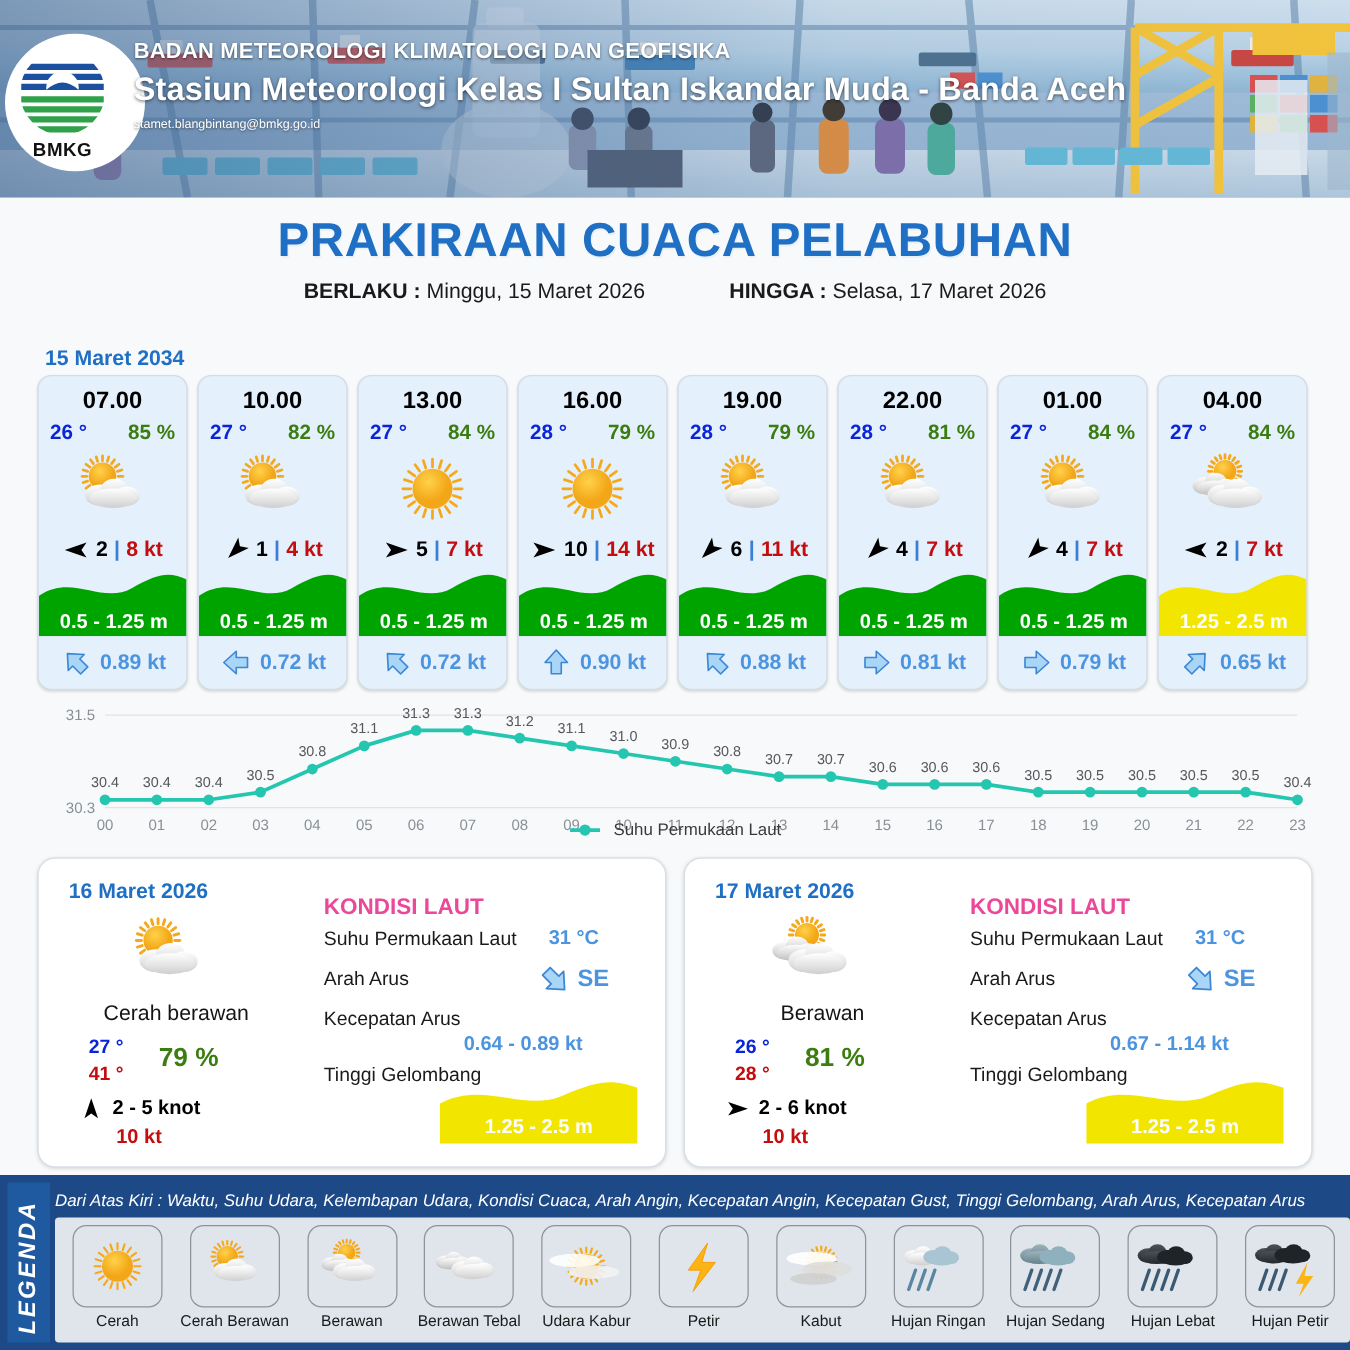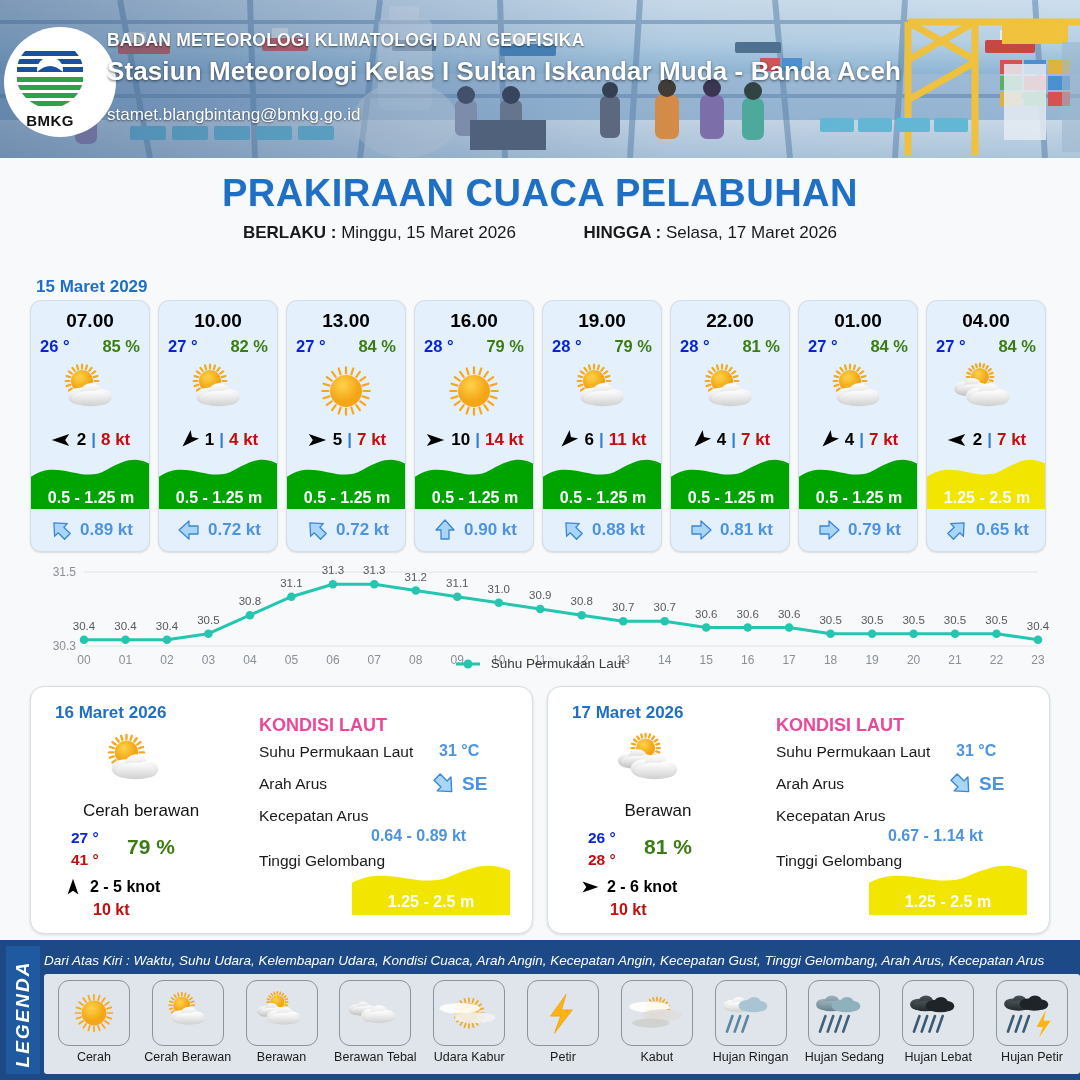--- a/index.html
+++ b/index.html
@@ -28,21 +28,21 @@
   .logo-circle { position:absolute; left:11px; top:3px; width:70px; height:70px; border-radius:50%;
      overflow:hidden; background:#fff; }
   .logo-text { position:absolute; left:0; bottom:-1px; width:92px; text-align:center;
     font-size:15px; font-weight:bold; color:#111; letter-spacing:.4px; }
 
   .hdr-text { position:absolute; left:107px; top:30px; z-index:6; }
   .hdr-line1 { font-size:17.5px; font-weight:bold; color:#fff; letter-spacing:.2px;
      text-shadow:0 1px 2px rgba(0,0,0,.55); }
   .hdr-line2 { font-size:26px; font-weight:bold; color:#fff; margin-top:5px; letter-spacing:.1px;
      text-shadow:0 1px 3px rgba(0,0,0,.6); }
-  .hdr-line3 { font-size:17px; color:#fff; margin-top:18px; text-shadow:0 1px 2px rgba(0,0,0,.55); }
+  .hdr-line3 { font-size:10px; color:#fff; margin-top:7px; text-shadow:0 1px 2px rgba(0,0,0,.55); }
 
   
   .titles { text-align:center; margin-top:14px; }
   .t-main { font-size:38px; font-weight:bold; color:#1f6fc4; letter-spacing:.5px;
     text-shadow:1px 1px 0 #e9f1f8; }
   .t-sub { font-size:25px; font-weight:bold; color:#3d8ddd; margin-top:2px; }
   .t-valid { margin-top:8px; font-size:17px; color:#1a1a1a; }
   .t-valid .lbl { font-weight:bold; }
   .t-valid .gap { display:inline-block; width:58px; }
 
@@ -258,21 +258,21 @@
     <div class="t-main">PRAKIRAAN CUACA PELABUHAN</div>
     <div class="t-valid">
       <span class="lbl">BERLAKU :</span>
       <span>Minggu, 15 Maret 2026</span>
       <span class="gap"></span>
       <span class="lbl">HINGGA :</span>
       <span>Selasa, 17 Maret 2026</span>
     </div>
   </div>
 
-  <div class="date-label">15 Maret 2029</div>
+  <div class="date-label">15 Maret 2034</div>
 
   <div class="cards" id="cards">
       <div class="card">
     <div class="c-time">07.00</div>
     <div class="c-th">
       <span class="c-temp">26 °</span>
       <span class="c-hum">85 %</span>
     </div>
     <div class="c-icon" style="display:flex;align-items:center;justify-content:center">
           <svg width="86" height="60" viewBox="0 0 80 60">

